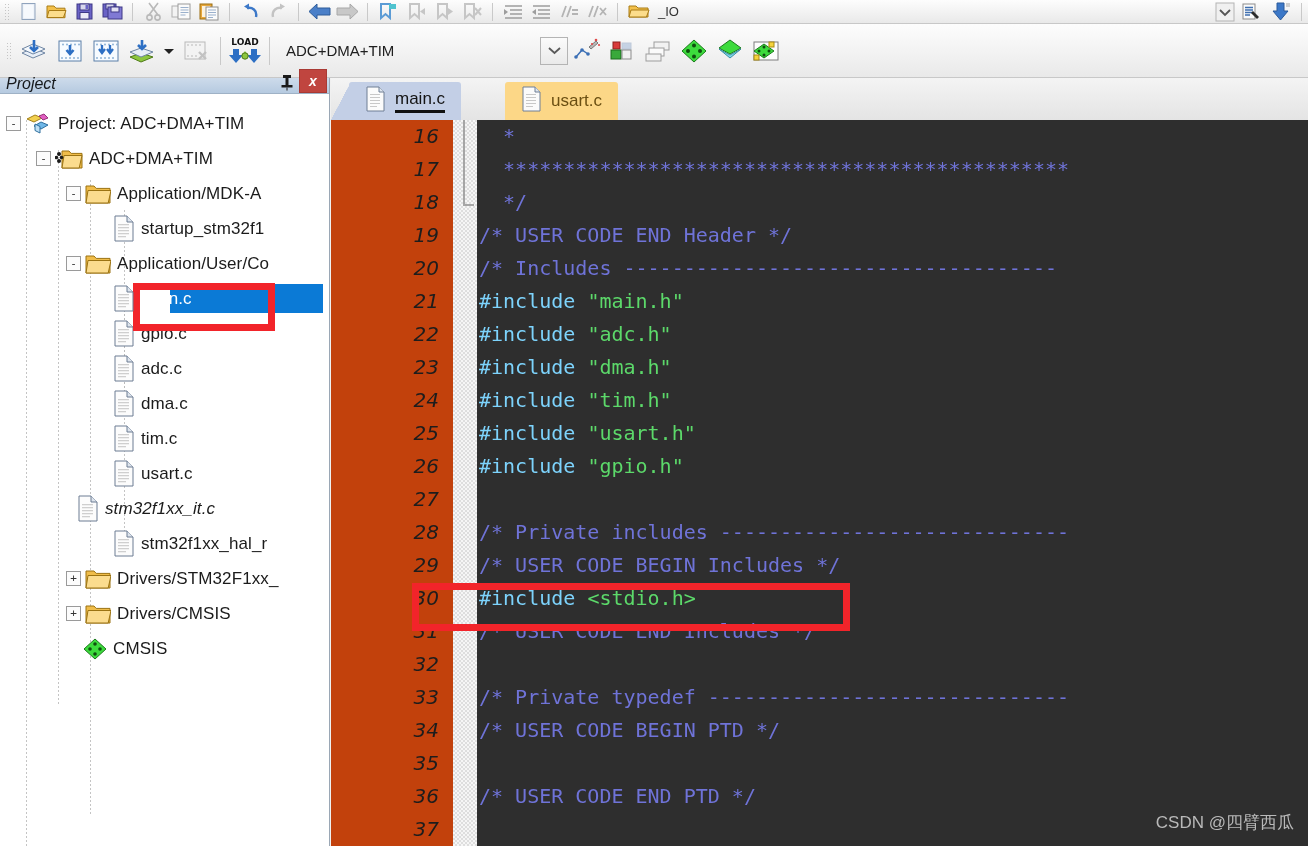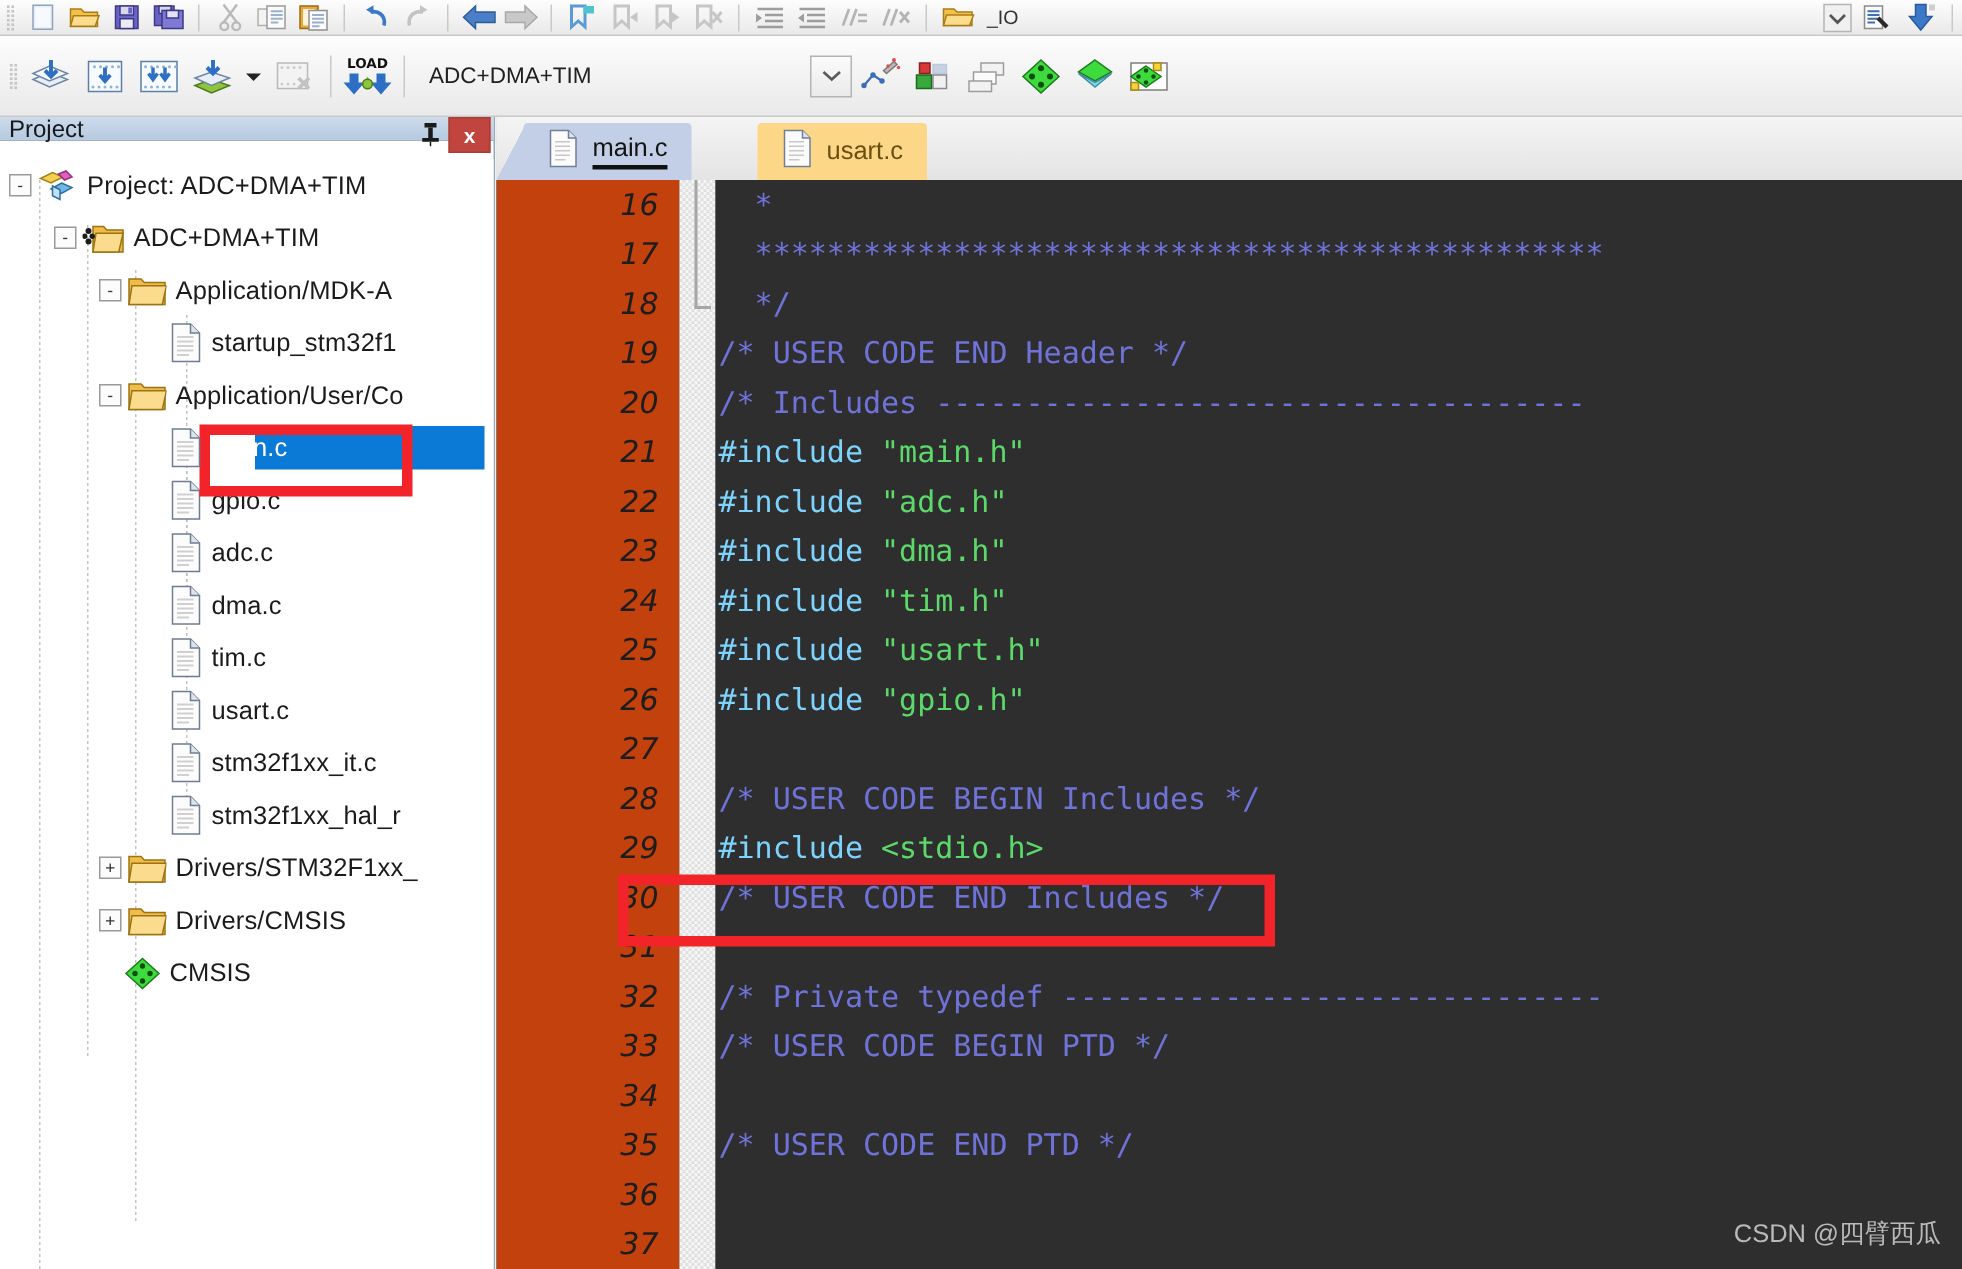--- a/index.html
+++ b/index.html
@@ -50,21 +50,21 @@
 
   
   #project-panel{
     position:absolute;left:0;top:78px;width:330px;height:768px;
     background:#ffffff;border-right:1px solid #9aa7b5;box-sizing:border-box;
   }
   #project-titlebar{
     height:16px;width:100%;box-sizing:border-box;
     background:linear-gradient(to bottom,#cddbeb 0%,#b6cae0 100%);
     border-bottom:1px solid #9fb2c6;
-    display:flex;align-items:flex-start;padding:0 2px 0 6px;
+    display:flex;align-items:flex-end;padding:0 2px 0 6px;font-style:italic;
   }
   #project-title{font-size:16px;color:#16191c;flex:1 1 auto;}
   .pin-btn{width:24px;height:22px;display:flex;align-items:center;justify-content:center;font-size:15px;color:#222;}
   .close-btn{
     width:26px;height:22px;background:#c0453f;color:#fff;font-weight:bold;font-size:14px;
     display:flex;align-items:center;justify-content:center;border:1px solid #a93a34;
   }
   #tree{position:absolute;left:0;top:28px;width:329px;height:740px;overflow:hidden;background:#fff;}
   .node{display:flex;align-items:center;height:35px;white-space:nowrap;position:relative;}
   .node .lbl{font-size:17px;color:#1b1b1b;margin-left:6px;letter-spacing:.1px;}
@@ -684,21 +684,21 @@
                   <rect x="5" y="9" width="11" height="1.3"></rect>
                   <rect x="5" y="12" width="11" height="1.3"></rect>
                   <rect x="5" y="15" width="11" height="1.3"></rect>
                   <rect x="5" y="18" width="11" height="1.3"></rect>
                   <rect x="5" y="21" width="8" height="1.3"></rect>
                 </g>
               </svg>
             </span>
             <span class="lbl">usart.c</span>
           </div>
-          <div class="node" style="padding-left: 96px;">
+          <div class="node" style="padding-left: 60px; font-style: italic;">
             <span class="dotline"></span>
             <span class="ico">
               <svg width="22" height="27" viewBox="0 0 22 27">
                 <path d="M2 1h12l6 6v19H2z" fill="#fcfcfc" stroke="#6d7d93"></path>
                 <path d="M14 1v6h6" fill="#dde4ed" stroke="#6d7d93"></path>
                 <g fill="#cfcfcf">
                   <rect x="5" y="9" width="11" height="1.3"></rect>
                   <rect x="5" y="12" width="11" height="1.3"></rect>
                   <rect x="5" y="15" width="11" height="1.3"></rect>
                   <rect x="5" y="18" width="11" height="1.3"></rect>
@@ -840,20 +840,21 @@
             <div class="crow code"><span class="c-cmt">  */</span></div>
             <div class="crow code"><span class="c-cmt">/* USER CODE END Header */</span></div>
             <div class="crow code"><span class="c-cmt">/* Includes ------------------------------------</span></div>
             <div class="crow code"><span class="c-pp">#include </span><span class="c-str">"main.h"</span></div>
             <div class="crow code"><span class="c-pp">#include </span><span class="c-str">"adc.h"</span></div>
             <div class="crow code"><span class="c-pp">#include </span><span class="c-str">"dma.h"</span></div>
             <div class="crow code"><span class="c-pp">#include </span><span class="c-str">"tim.h"</span></div>
             <div class="crow code"><span class="c-pp">#include </span><span class="c-str">"usart.h"</span></div>
             <div class="crow code"><span class="c-pp">#include </span><span class="c-str">"gpio.h"</span></div>
             <div class="crow code">&nbsp;</div>
+            <div class="crow code"><span class="c-cmt">/* Private includes -----------------------------</span></div>
             <div class="crow code"><span class="c-cmt">/* USER CODE BEGIN Includes */</span></div>
             <div class="crow code"><span class="c-pp">#include </span><span class="c-str">&lt;stdio.h&gt;</span></div>
             <div class="crow code"><span class="c-cmt">/* USER CODE END Includes */</span></div>
             <div class="crow code">&nbsp;</div>
             <div class="crow code"><span class="c-cmt">/* Private typedef ------------------------------</span></div>
             <div class="crow code"><span class="c-cmt">/* USER CODE BEGIN PTD */</span></div>
             <div class="crow code">&nbsp;</div>
             <div class="crow code"><span class="c-cmt">/* USER CODE END PTD */</span></div>
             <div class="crow code">&nbsp;</div>
           </div>

